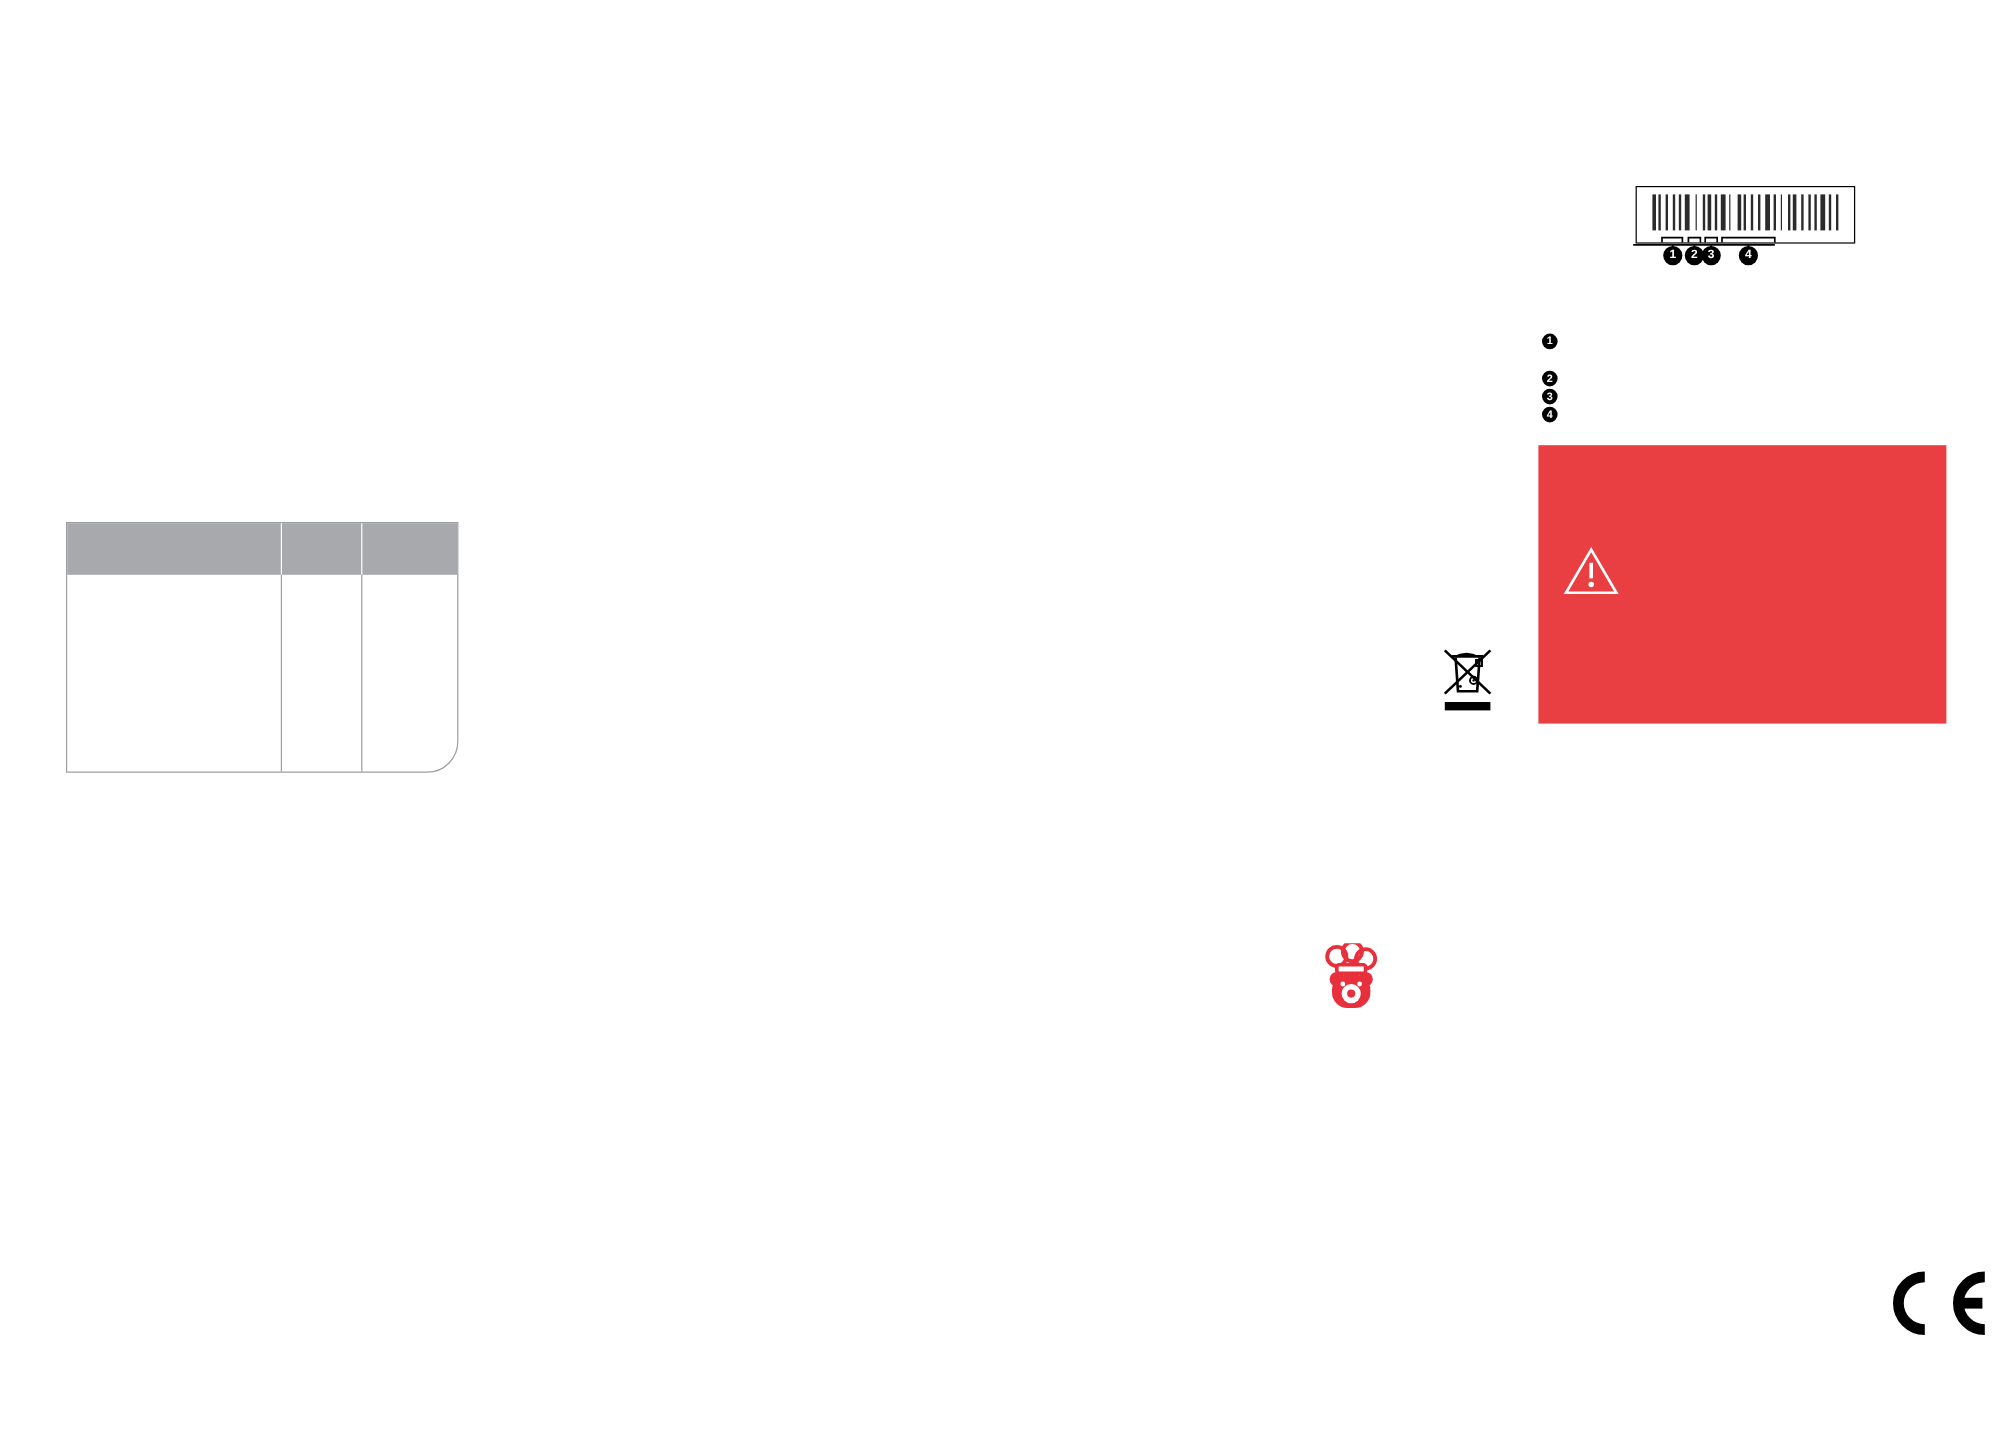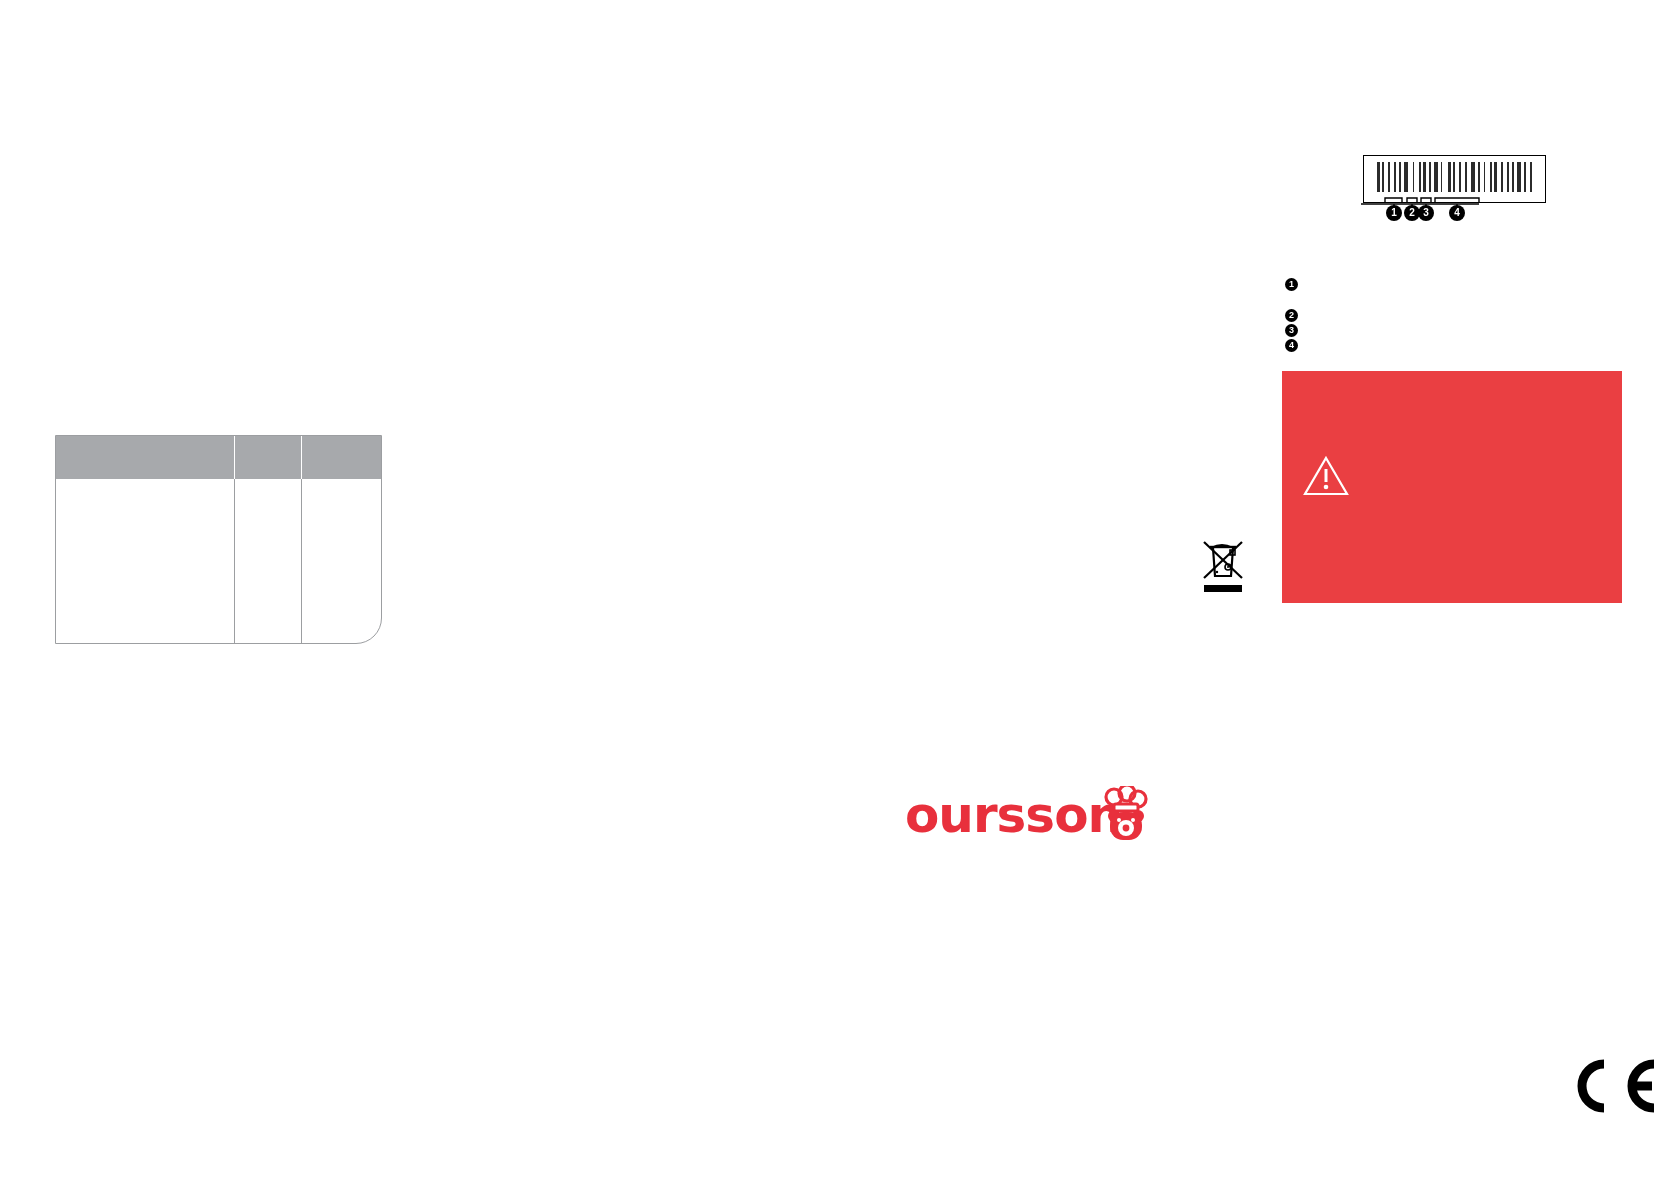--- a/index.html
+++ b/index.html
@@ -352,21 +352,20 @@
     <circle cx="28" cy="29" r="1" fill="#000000"></circle>
     <circle cx="17" cy="34" r="1.2" fill="#000000"></circle>
 
     <line x1="4" y1="4" x2="42" y2="40" stroke="#000000" stroke-width="2.2"></line>
     <line x1="42" y1="4" x2="4" y2="40" stroke="#000000" stroke-width="2.2"></line>
 
     <rect x="4" y="47" width="38" height="7" fill="#000000"></rect>
   </svg>
 
   <div class="logo">
-    <div class="logo-word">oursson</div>
     <svg class="logo-mascot" viewBox="0 0 48 58">
 
       <circle cx="13" cy="11" r="8" fill="none" stroke="#e8303c" stroke-width="3.2"></circle>
       <circle cx="26" cy="7" r="8" fill="none" stroke="#e8303c" stroke-width="3.2"></circle>
       <circle cx="37" cy="13" r="8" fill="none" stroke="#e8303c" stroke-width="3.2"></circle>
 
       <rect x="13" y="18" width="24" height="7" rx="2" fill="#ffffff" stroke="#e8303c" stroke-width="3"></rect>
 
       <circle cx="13" cy="30" r="6" fill="#e8303c"></circle>
       <circle cx="37" cy="30" r="6" fill="#e8303c"></circle>

